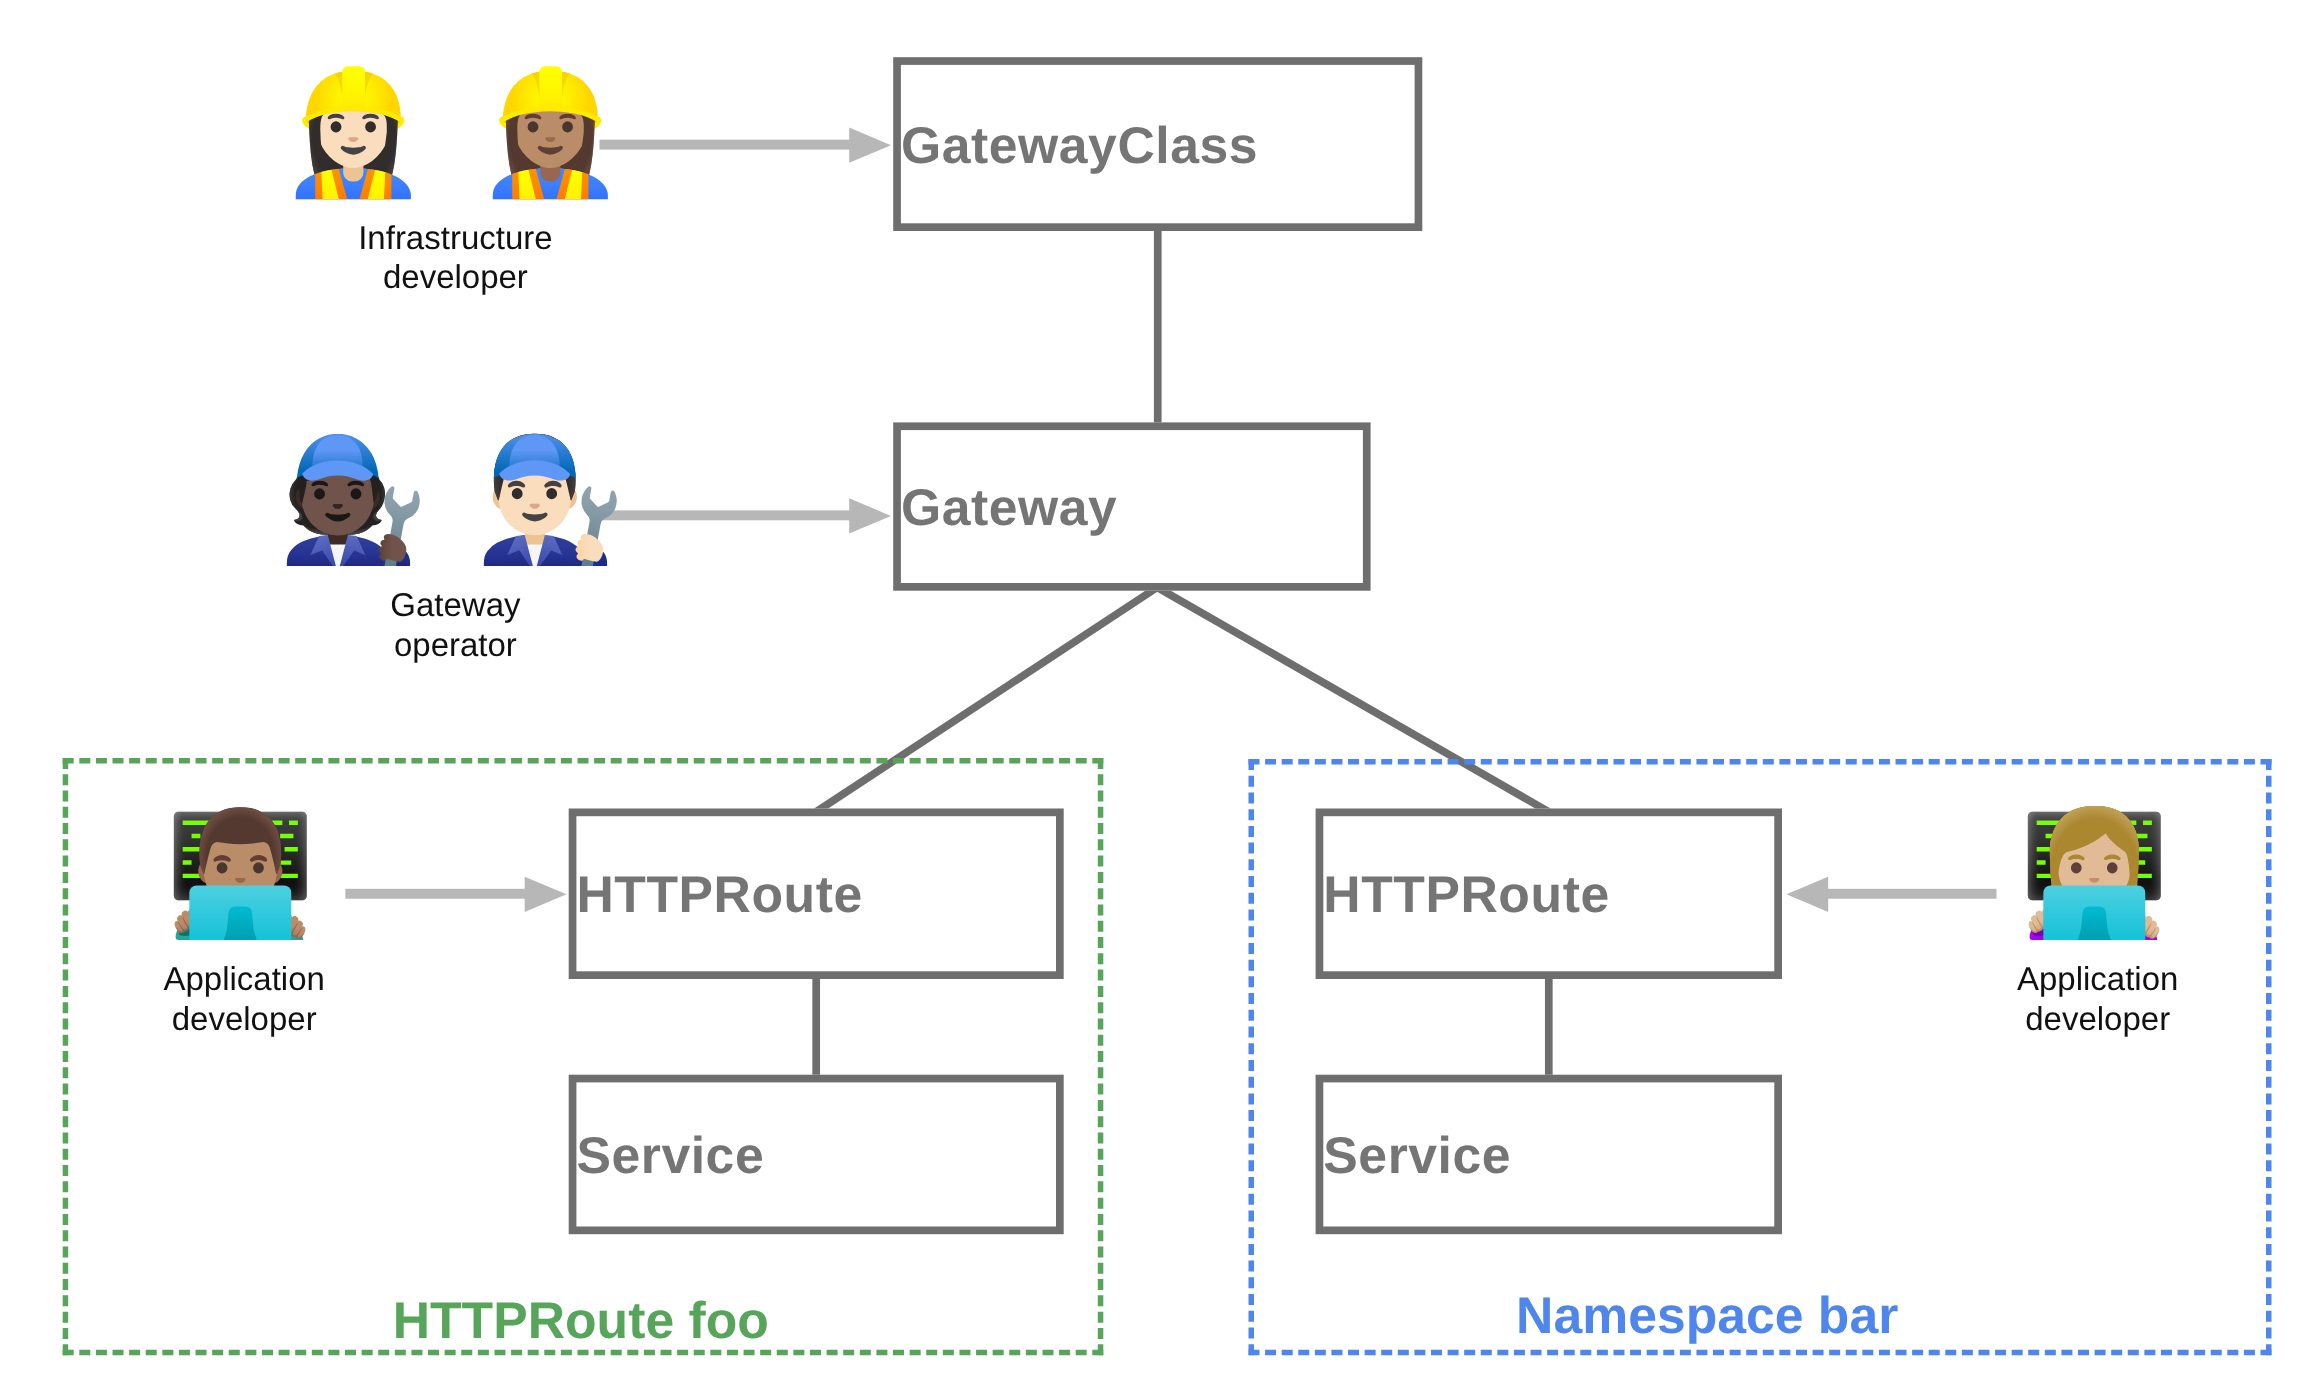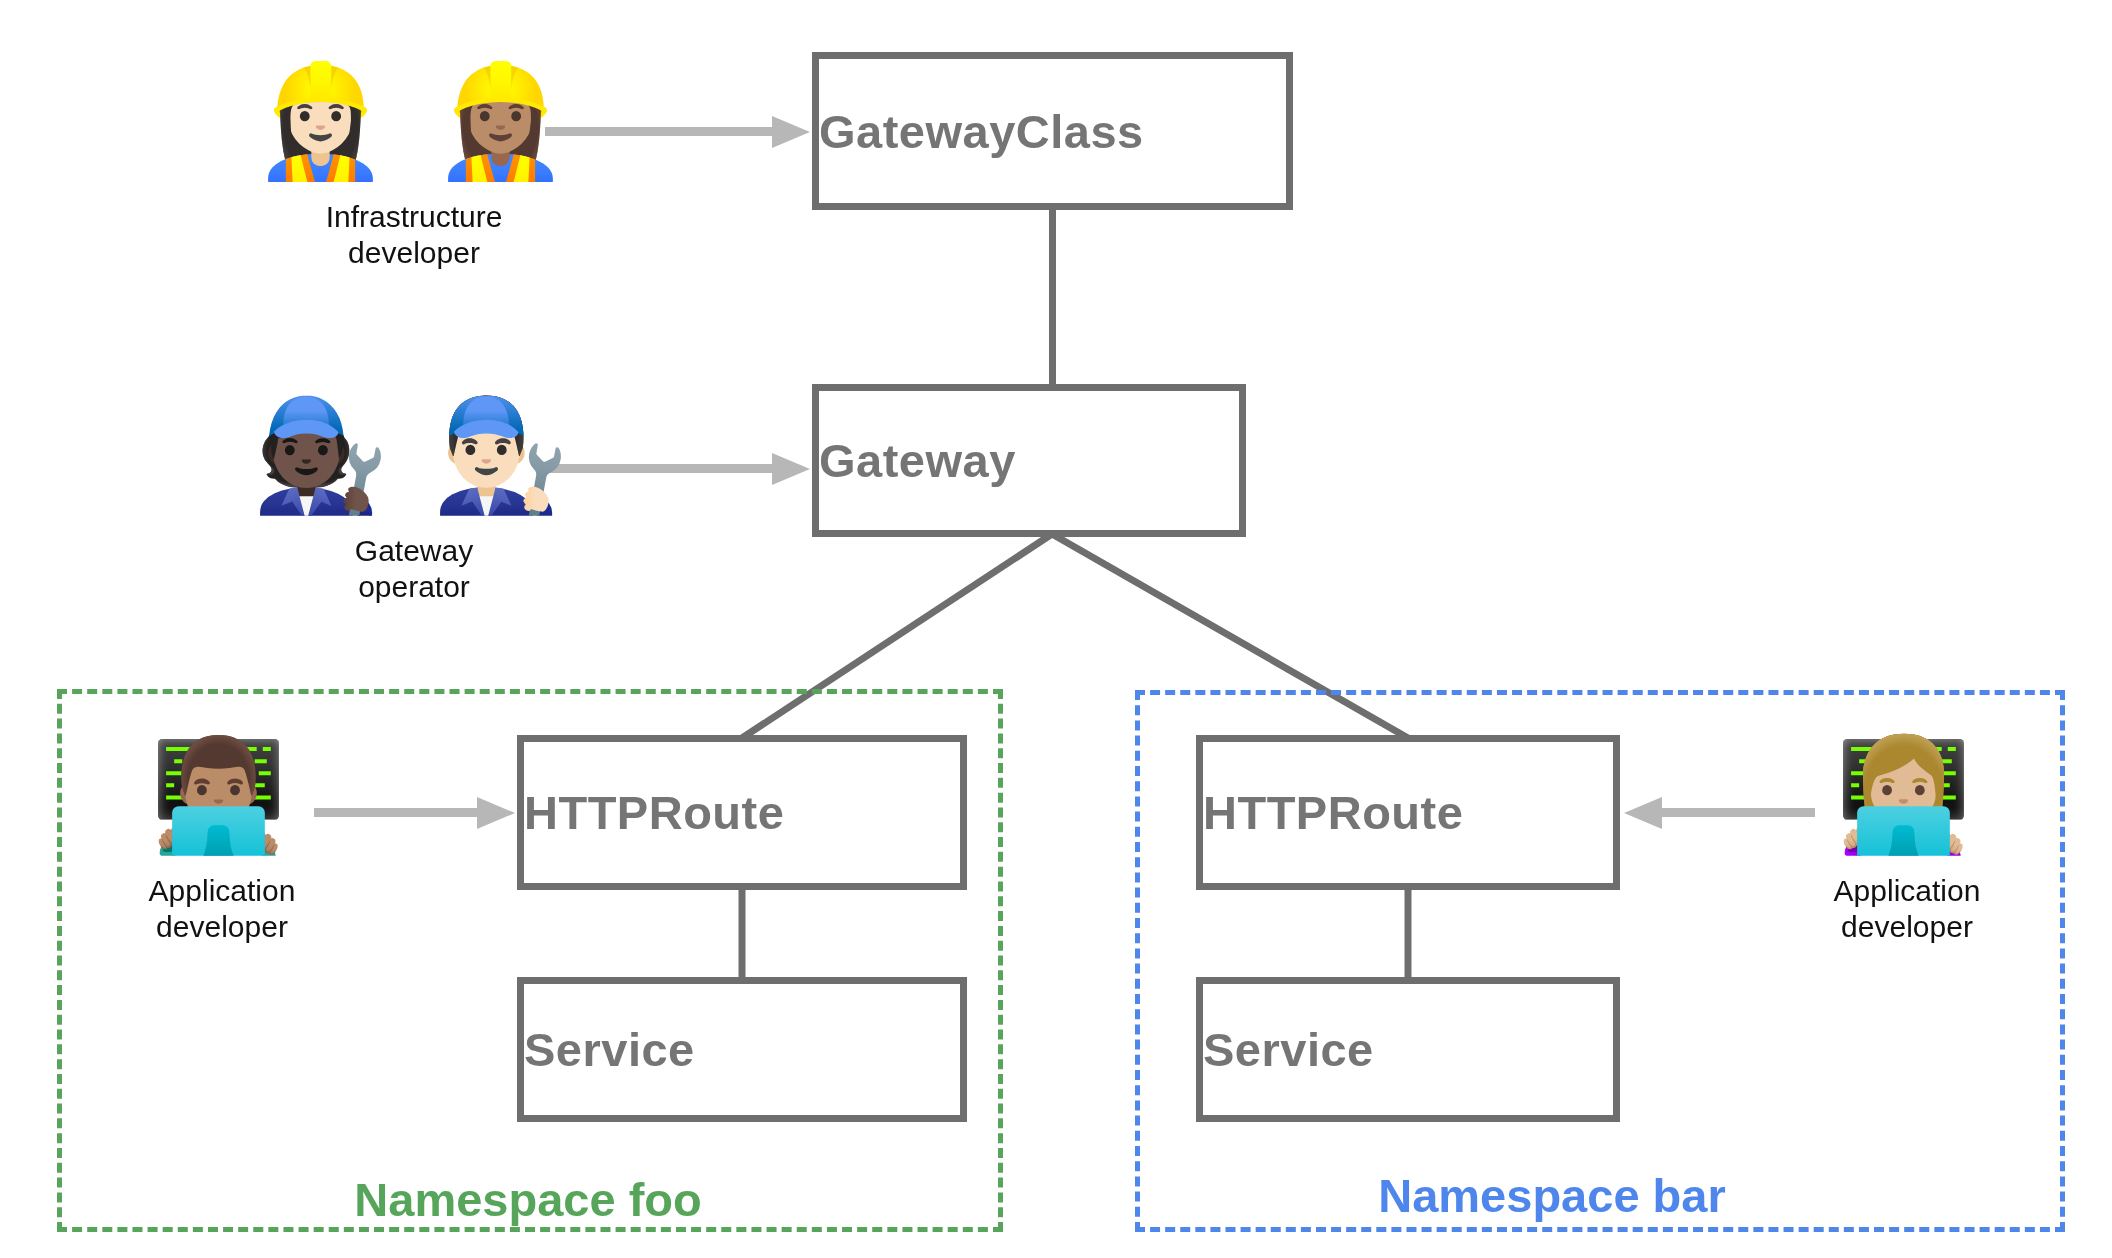--- a/index.html
+++ b/index.html
@@ -70,21 +70,21 @@
   <svg class="connector-layer" viewBox="0 0 2112 1258" xmlns="http://www.w3.org/2000/svg">
     <line x1="1052.5" y1="207" x2="1052.5" y2="387"></line>
     <line x1="1052" y1="534" x2="742" y2="738"></line>
     <line x1="1052" y1="534" x2="1408" y2="738"></line>
     <line x1="742" y1="888" x2="742" y2="980"></line>
     <line x1="1408" y1="888" x2="1408" y2="980"></line>
   </svg>
 
   <div class="namespace ns-foo"></div>
   <div class="namespace ns-bar"></div>
-  <div class="ns-label ns-label-foo">Namespace foo</div>
+  <div class="ns-label ns-label-foo">HTTPRoute foo</div>
   <div class="ns-label ns-label-bar">Namespace bar</div>
 
   <div class="node box-gatewayclass">
     <span class="node-label">GatewayClass</span>
   </div>
   <div class="node box-gateway">
     <span class="node-label">Gateway</span>
   </div>
   <div class="node box-httproute-foo">
     <span class="node-label">HTTPRoute</span>

